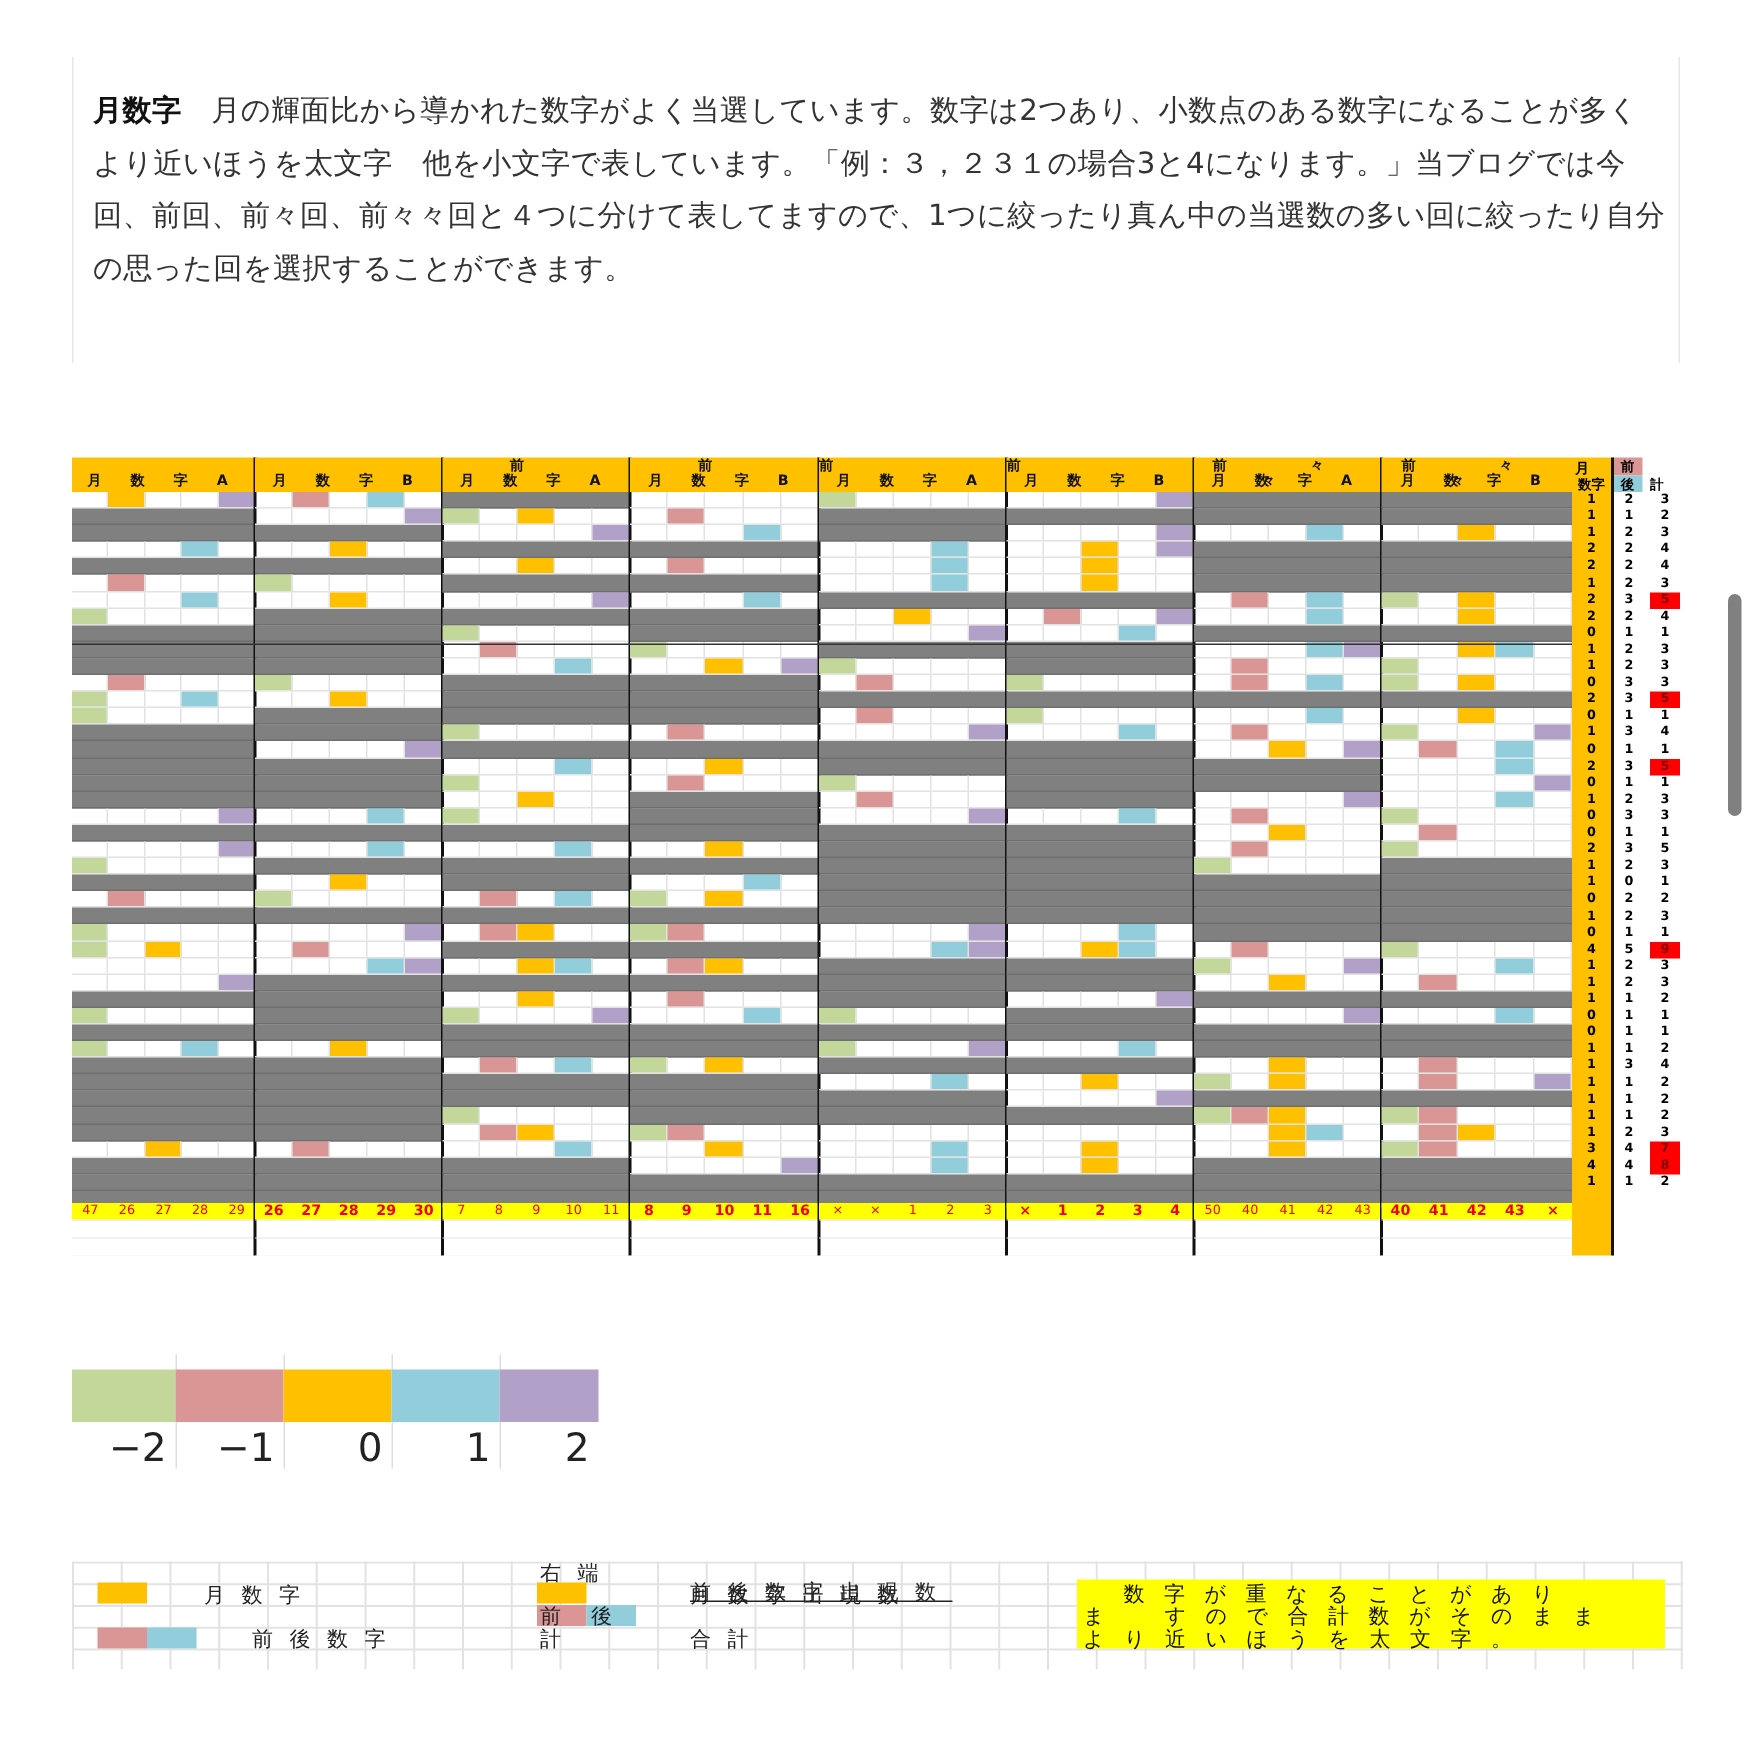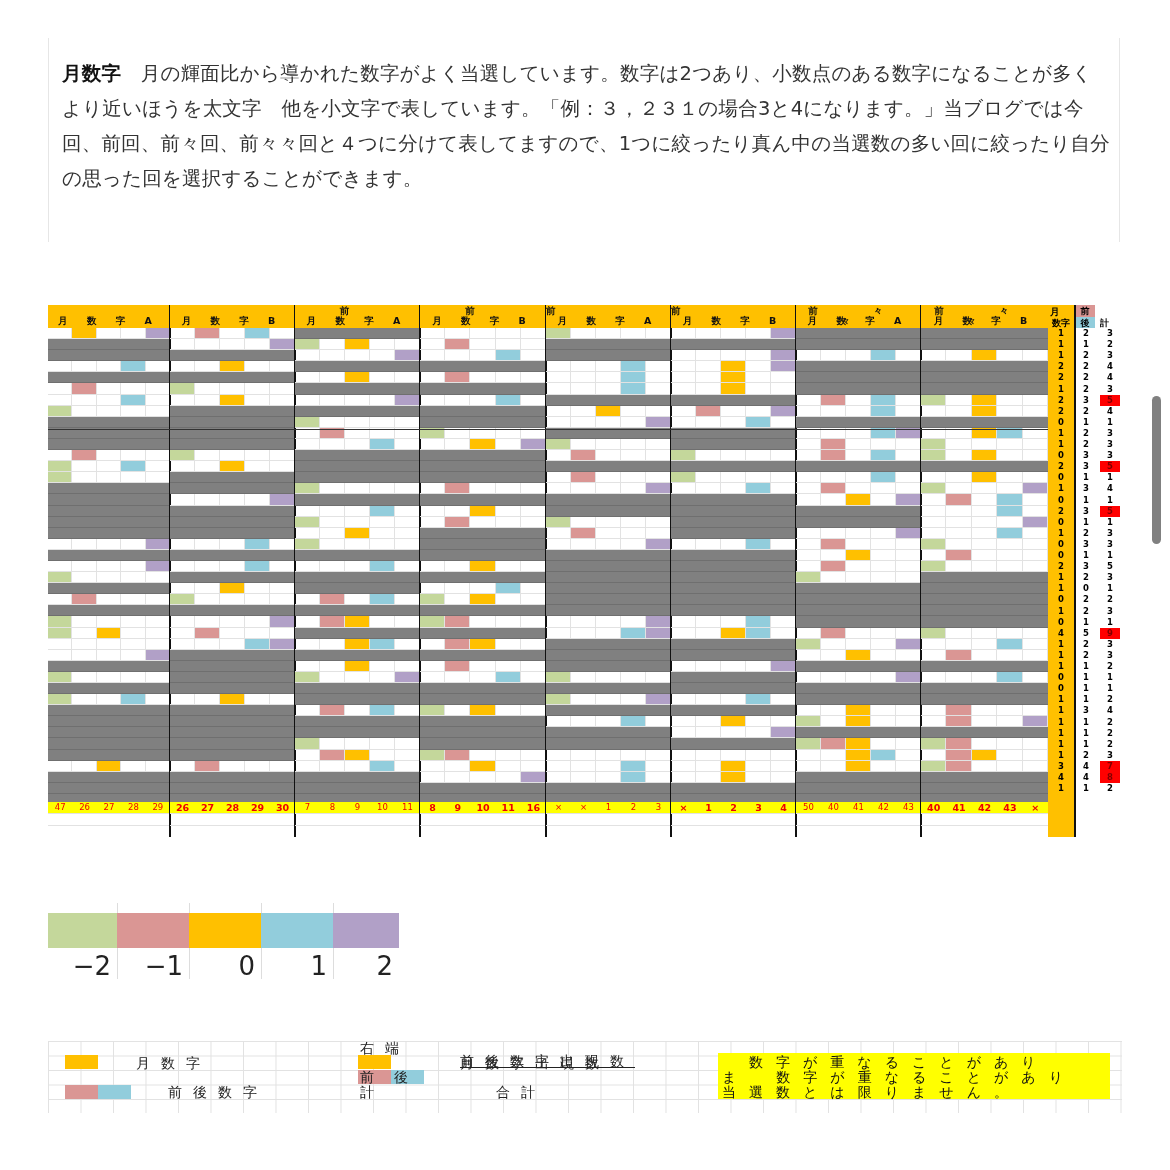--- a/index.html
+++ b/index.html
@@ -2143,21 +2143,21 @@
   <div class="n" style="left:120px;top:43px;">前後数字</div>
   <div class="n" style="left:312px;top:-1px;">右端</div>
   <div class="nbox" style="left:310px;top:14px;width:33px;background:#ffc000;"></div>
   <div class="nbox" style="left:310px;top:29px;width:33px;background:#da9694;"></div>
   <div class="n" style="left:312px;top:28px;">前</div>
   <div class="nbox" style="left:343px;top:29px;width:33px;background:#92cddc;"></div>
   <div class="n" style="left:346px;top:28px;">後</div>
   <div class="n" style="left:312px;top:43px;">計</div>
   <div class="n" style="left:412px;top:14px;">月数字出現数</div>
   <div class="n" style="left:412px;top:12px;text-decoration:underline;">前後数字出現数</div>
-  <div class="n" style="left:412px;top:43px;margin-left:36px;">合計</div>
+  <div class="n" style="left:412px;top:43px;">合計</div>
   <div class="yellowbox">
     <div style="top:1px;">　数字が重なることがあり</div>
-    <div style="top:16px;">ま　数字が重なることがあり</div>
-    <div style="top:31px;">当選数とは限りません。</div>
+    <div style="top:16px;">ま　すので合計数がそのまま</div>
+    <div style="top:31px;">より近いほうを太文字。</div>
   </div>
 </div>
 
 <div class="scrollbar"></div>
 
 </body></html>

